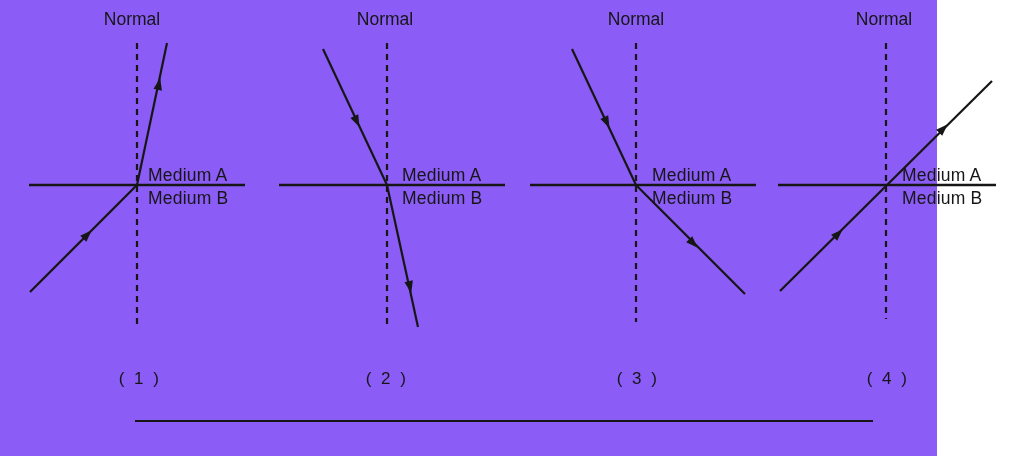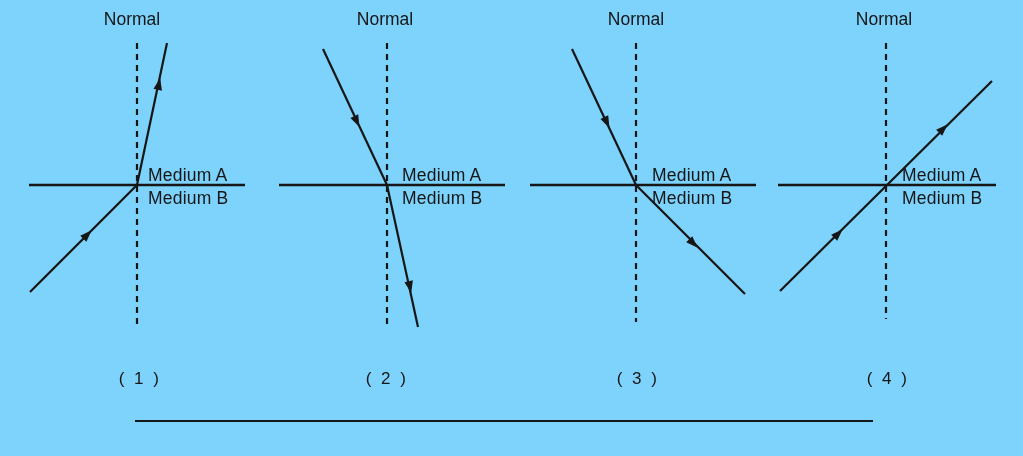--- a/index.html
+++ b/index.html
@@ -2,23 +2,23 @@
 <html><head>
 <meta charset="utf-8">
 <style>
   html, body {
     margin: 0;
     padding: 0;
     background: #ffffff;
   }
   .figure-wrap {
     position: relative;
-    width: 1023px;
+    width: 937px;
     height: 456px;
-    background: #7dd3fc;
+    background: #8b5cf6;
     font-family: "Liberation Sans", sans-serif;
   }
   svg { display: block; }
   text {
     fill: #161616;
     font-family: "Liberation Sans", sans-serif;
   }
   .lbl-normal   { font-size: 17.5px; }
   .lbl-medium   { font-size: 17.5px; letter-spacing: 0.2px; }
   .lbl-caption  { font-size: 17px; letter-spacing: 2.5px; }

